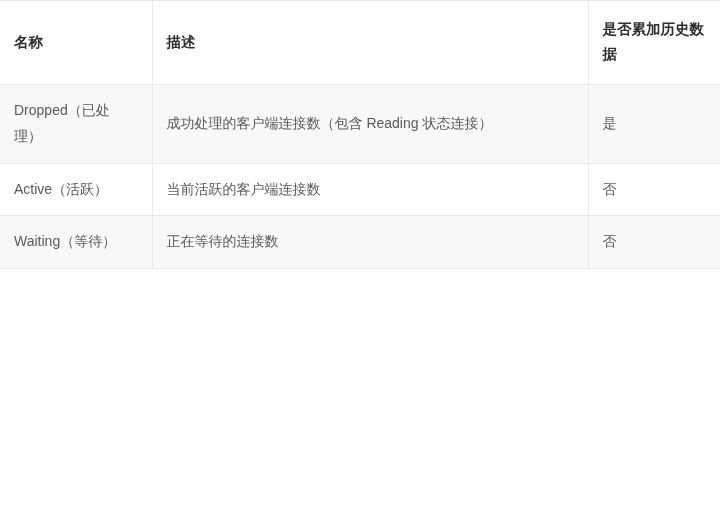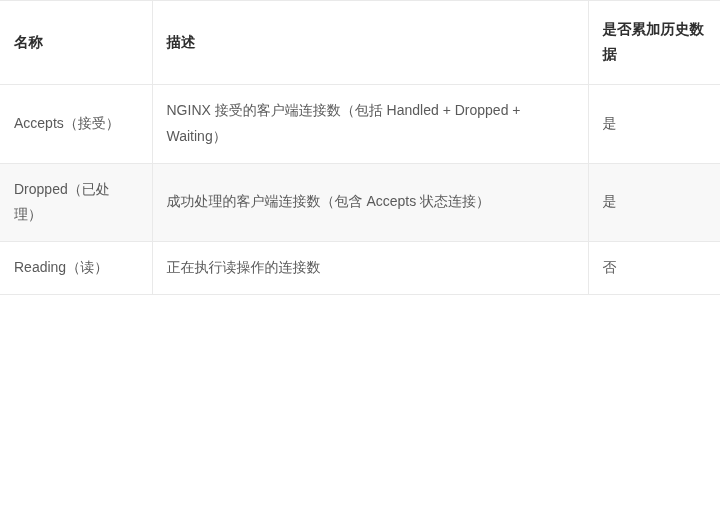--- a/index.html
+++ b/index.html
@@ -81,30 +81,30 @@
       <col class="c-cum">
     </colgroup>
     <thead>
       <tr>
         <th>名称</th>
         <th>描述</th>
         <th>是否累加历史数据</th>
       </tr>
     </thead>
     <tbody>
-        <tr class="plain">
-          <td class="cell-name">Accepts（接受）</td>
-          <td class="cell-desc">NGINX 接受的客户端连接数（包括 Handled + Dropped + Waiting）</td>
-          <td class="cell-cum">是</td>
-        </tr>
         <tr class="stripe">
           <td class="cell-name">Dropped（已处理）</td>
-          <td class="cell-desc">成功处理的客户端连接数（包含 Accepts 状态连接）</td>
+          <td class="cell-desc">成功处理的客户端连接数（包含 Reading 状态连接）</td>
           <td class="cell-cum">是</td>
         </tr>
         <tr class="plain">
-          <td class="cell-name">Reading（读）</td>
-          <td class="cell-desc">正在执行读操作的连接数</td>
+          <td class="cell-name">Active（活跃）</td>
+          <td class="cell-desc">当前活跃的客户端连接数</td>
+          <td class="cell-cum">否</td>
+        </tr>
+        <tr class="stripe">
+          <td class="cell-name">Waiting（等待）</td>
+          <td class="cell-desc">正在等待的连接数</td>
           <td class="cell-cum">否</td>
         </tr>
       </tbody>
   </table>
 </div>
 
 </body></html>

